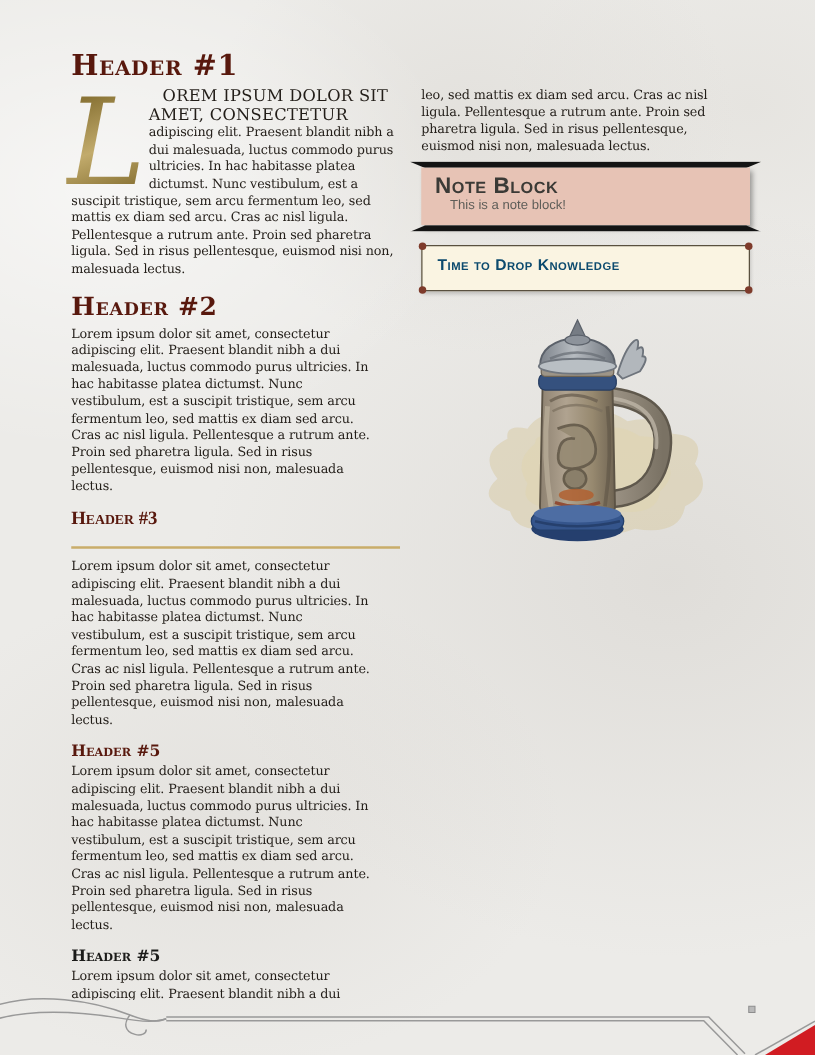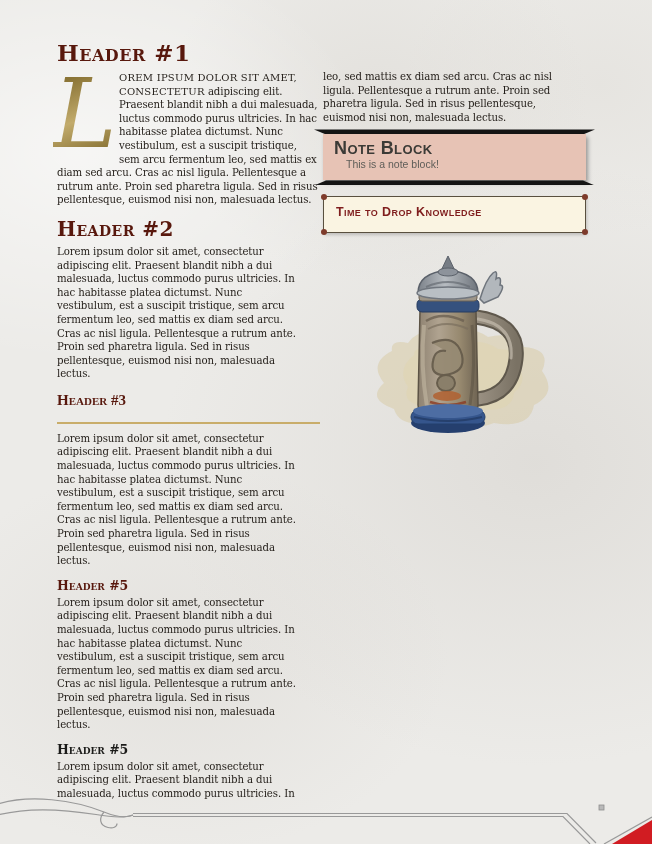--- a/index.html
+++ b/index.html
@@ -16,21 +16,21 @@
     background-image:
       radial-gradient(ellipse 420px 300px at 12% 18%, rgba(255,255,255,0.55), rgba(255,255,255,0) 70%),
       radial-gradient(ellipse 520px 420px at 82% 55%, rgba(203,199,193,0.38), rgba(203,199,193,0) 72%),
       radial-gradient(ellipse 300px 260px at 58% 12%, rgba(210,206,199,0.35), rgba(210,206,199,0) 70%),
       radial-gradient(ellipse 380px 280px at 28% 78%, rgba(211,207,201,0.33), rgba(211,207,201,0) 70%),
       radial-gradient(ellipse 260px 200px at 92% 10%, rgba(221,218,212,0.4), rgba(221,218,212,0) 75%);
   }
 
   .columns {
     display: flex;
-    gap: 3px;
+    gap: 17px;
     padding: 40px 52px 0 57px;
     height: 800px;
     overflow: hidden;
   }
   .col { width: 263px; flex: 0 0 263px; }
   .col-right { padding-top: 30px; }
 
   
   .body-text, .para {
     font-family: "DejaVu Serif", serif;
@@ -112,22 +112,23 @@
     margin: 4px 8px 0 -4px;
     color: #9a8245;
     background: linear-gradient(160deg, #8a7436 10%, #c2ab6c 55%, #8a7436 95%);
     -webkit-background-clip: text;
     background-clip: text;
     -webkit-text-fill-color: transparent;
     text-align: center;
   }
   .smallcaps-lead {
     text-transform: uppercase;
-    font-size: 10px;
+    font-size: 13px;
     letter-spacing: 0.25px;
+    margin-left: 11px;
   }
 
   
   .note-block {
     position: relative;
     margin: 10px 0 16px 0;
     background: #E7C3B5;
     padding: 7px 11px 9px 11px;
     box-shadow: 2px 3px 4px rgba(0,0,0,0.35);
   }
@@ -181,21 +182,21 @@
   .corner-dot.tl { top: -3px; left: -3px; }
   .corner-dot.tr { top: -3px; right: -3px; }
   .corner-dot.bl { bottom: -3px; left: -3px; }
   .corner-dot.br { bottom: -3px; right: -3px; }
   .desc-title {
     font-family: "Liberation Sans", sans-serif;
     font-variant: small-caps;
     font-weight: 700;
     font-size: 12.5px;
     line-height: 15px;
-    color: #7f1d1d;
+    color: #0c4a6e;
     letter-spacing: 0.4px;
     margin: 0 0 2px 0;
   }
   .desc-line {
     font-family: "Liberation Sans", sans-serif;
     font-size: 10.5px;
     line-height: 15px;
     color: #57564F;
     margin: 0;
   }

